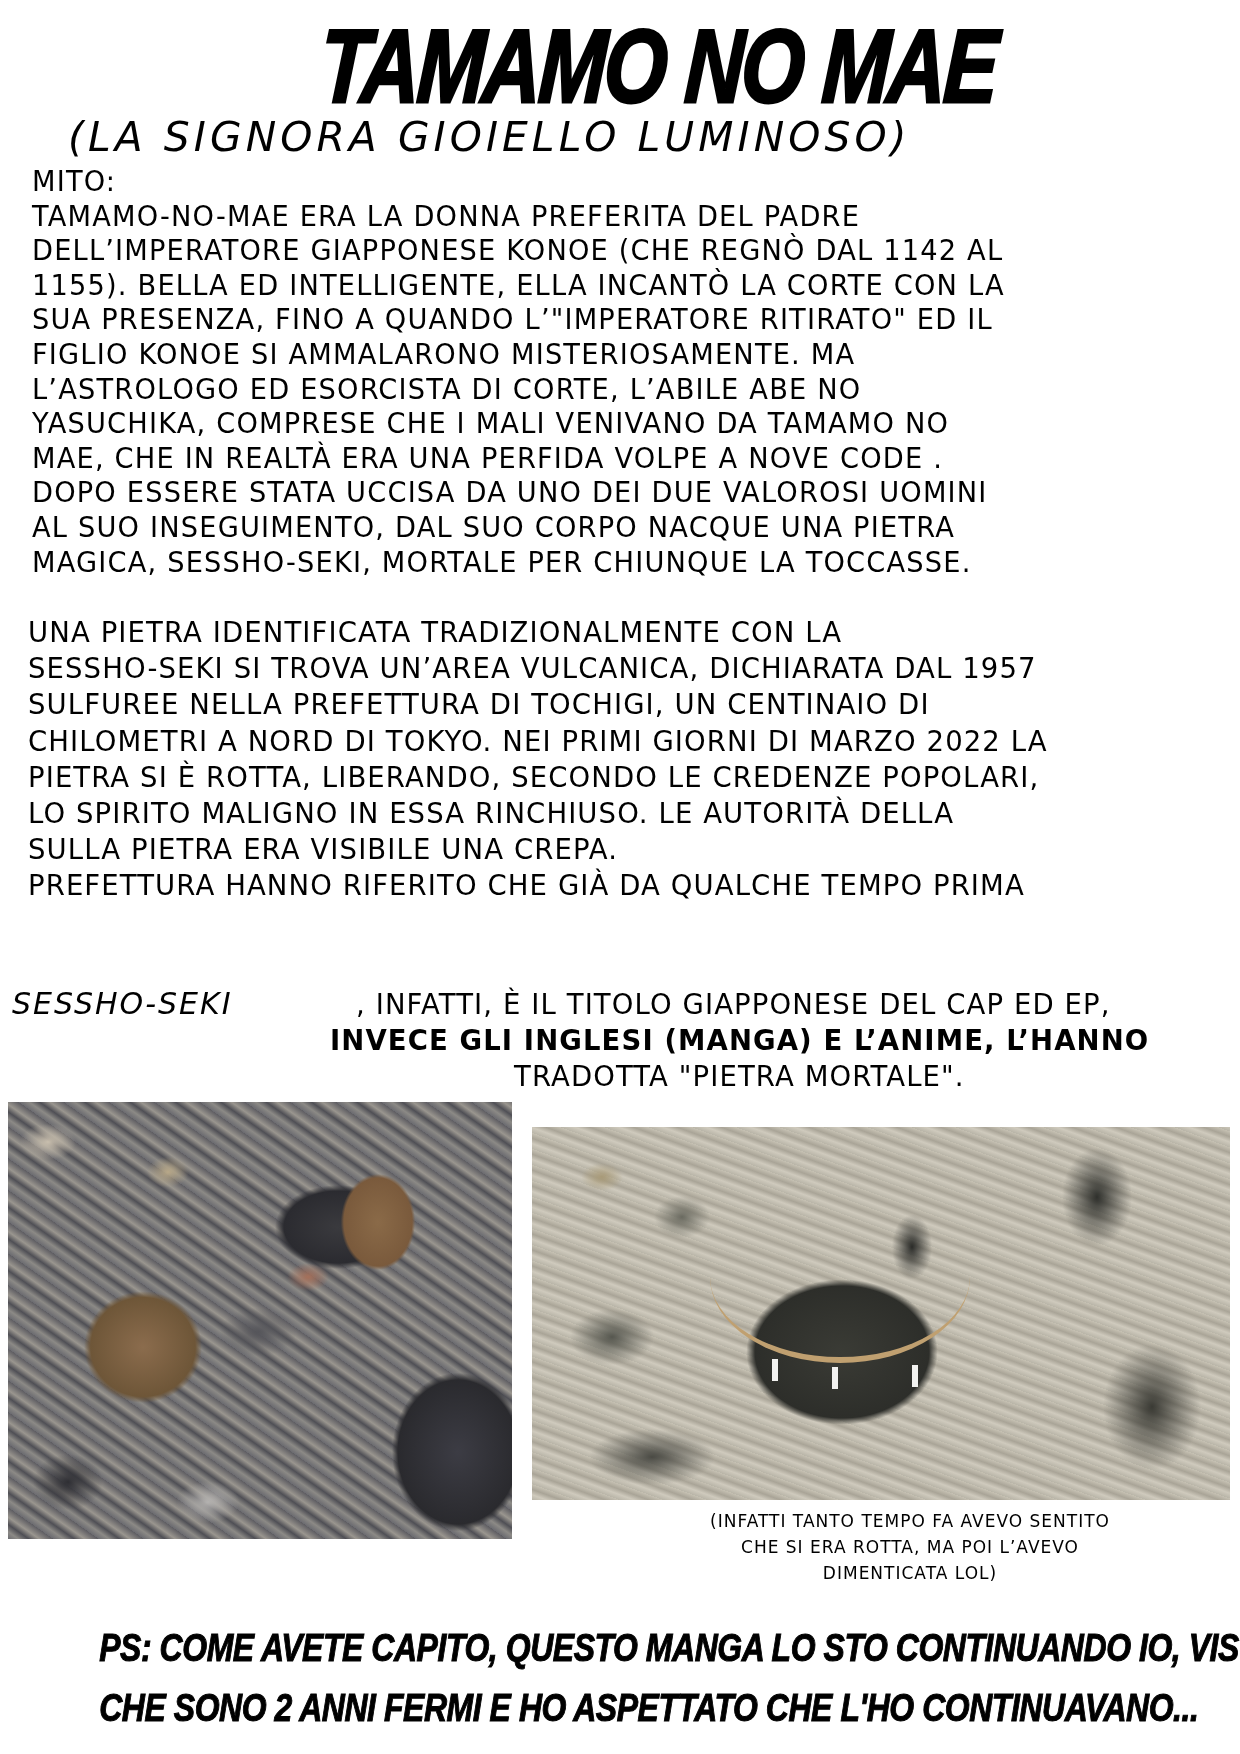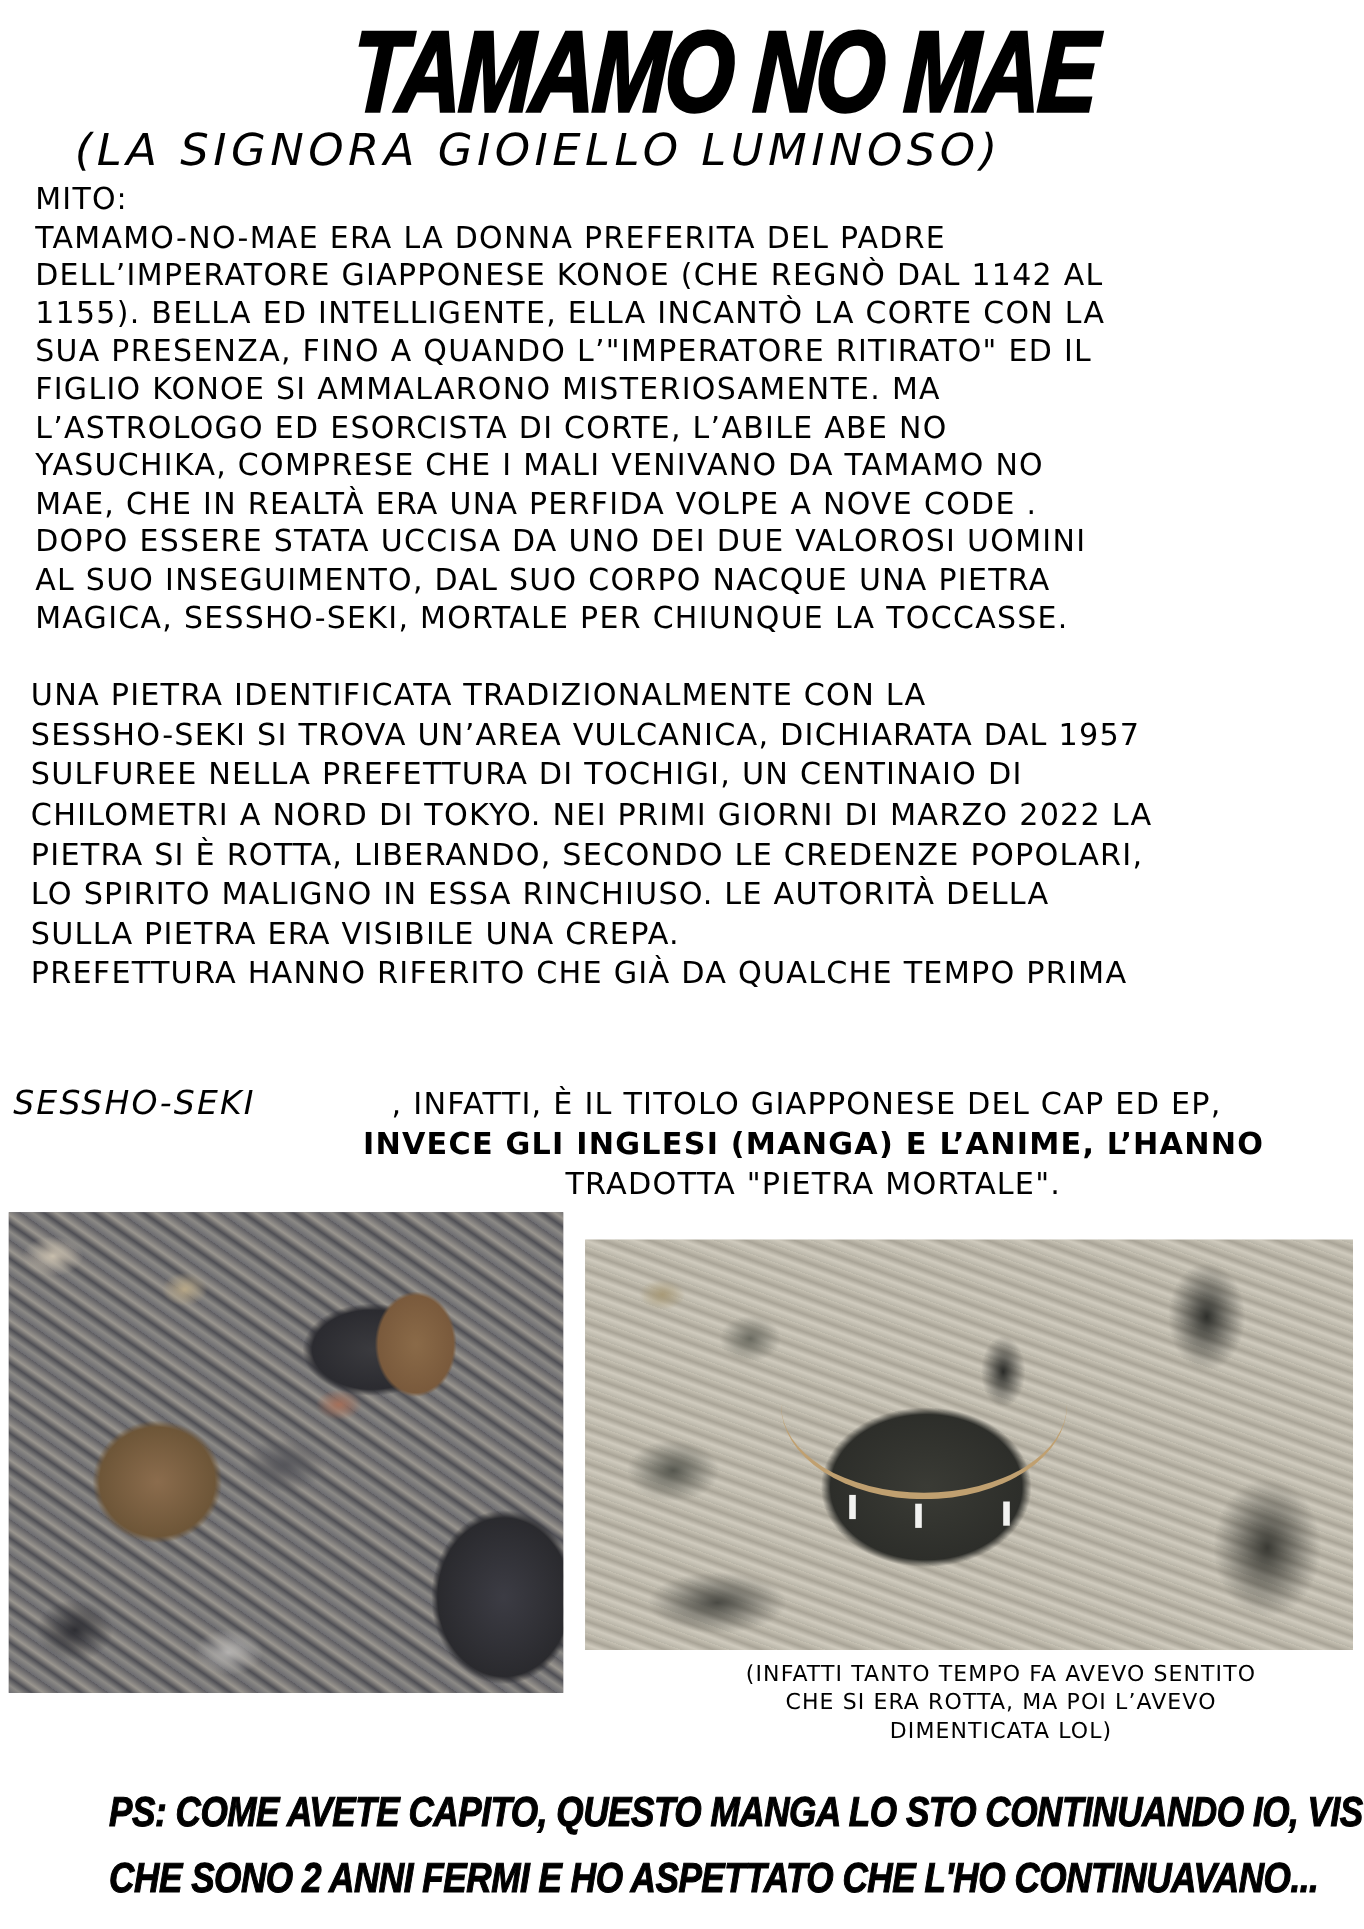--- a/index.html
+++ b/index.html
@@ -174,21 +174,21 @@
     }
     .shide.s1 { left: 240px; top: 232px; }
     .shide.s2 { left: 300px; top: 240px; }
     .shide.s3 { left: 380px; top: 238px; }
 
     .caption {
       left: 600px;
       top: 1508px;
       width: 620px;
       text-align: center;
-      font-size: 20px;
+      font-size: 17px;
       line-height: 26px;
       letter-spacing: 1px;
     }
 
     .ps {
       left: 0;
       top: 1618px;
       width: 1240px;
       text-align: center;
       font-family: "Liberation Sans", sans-serif;

